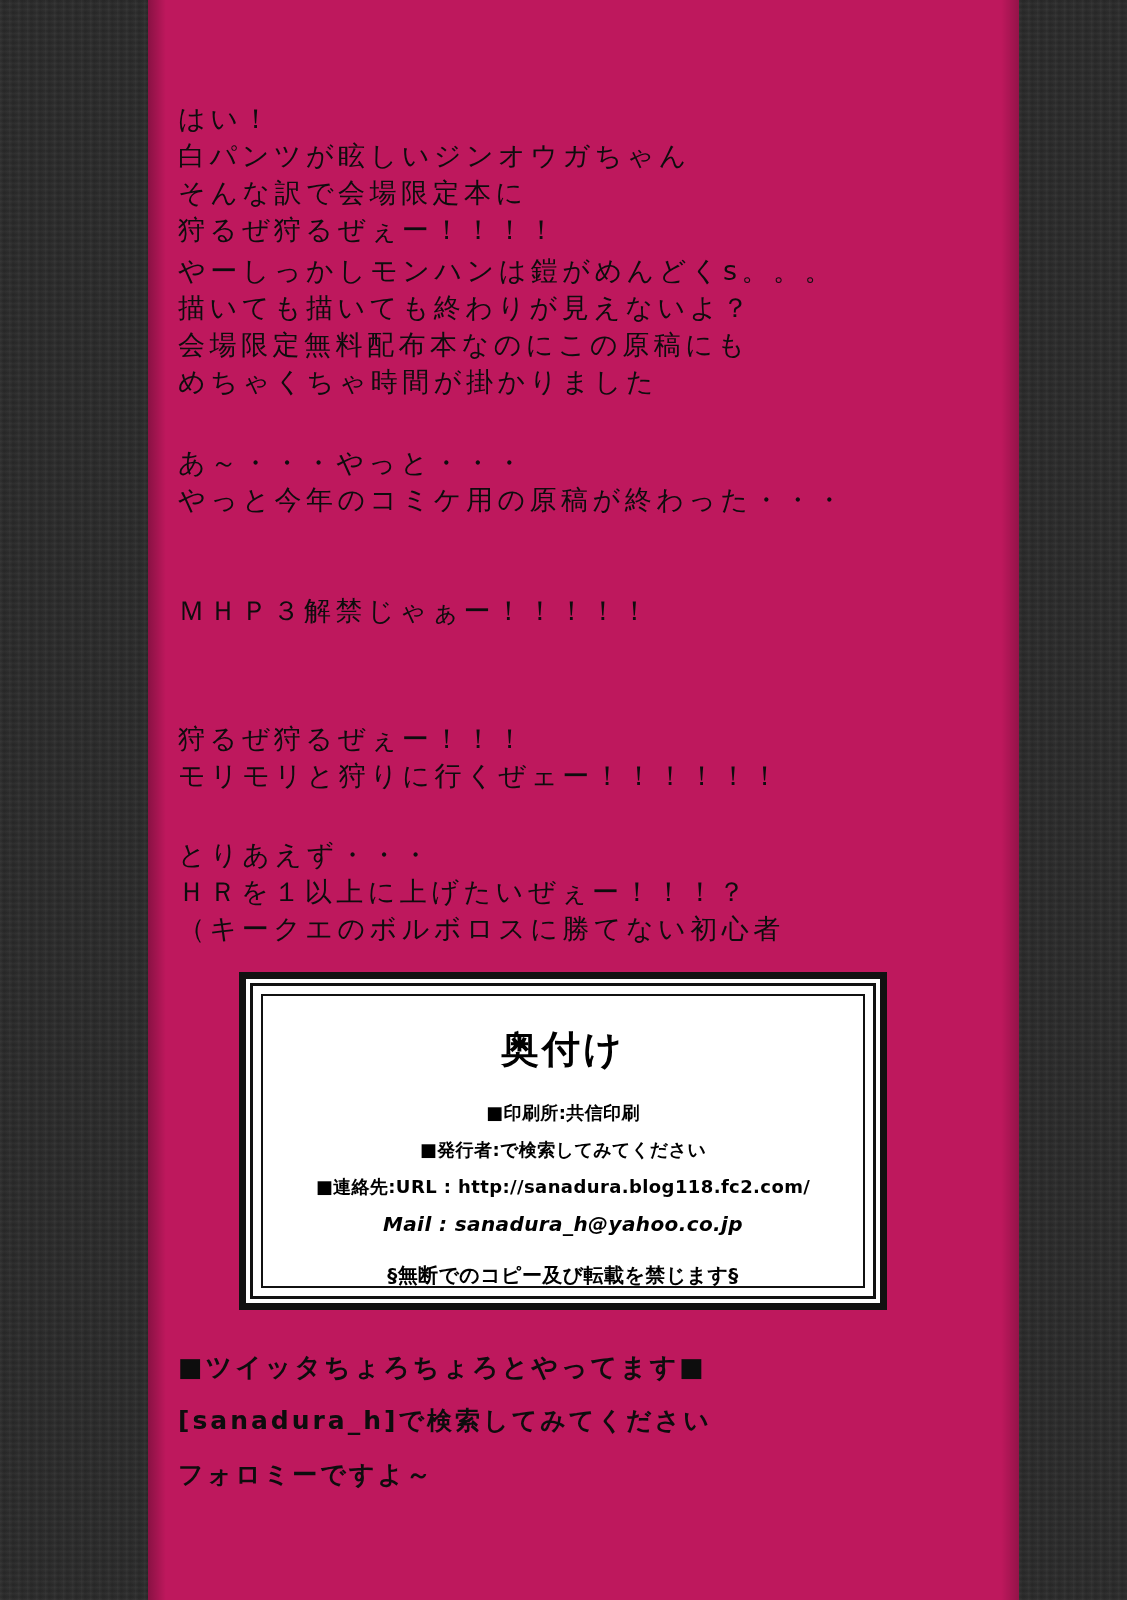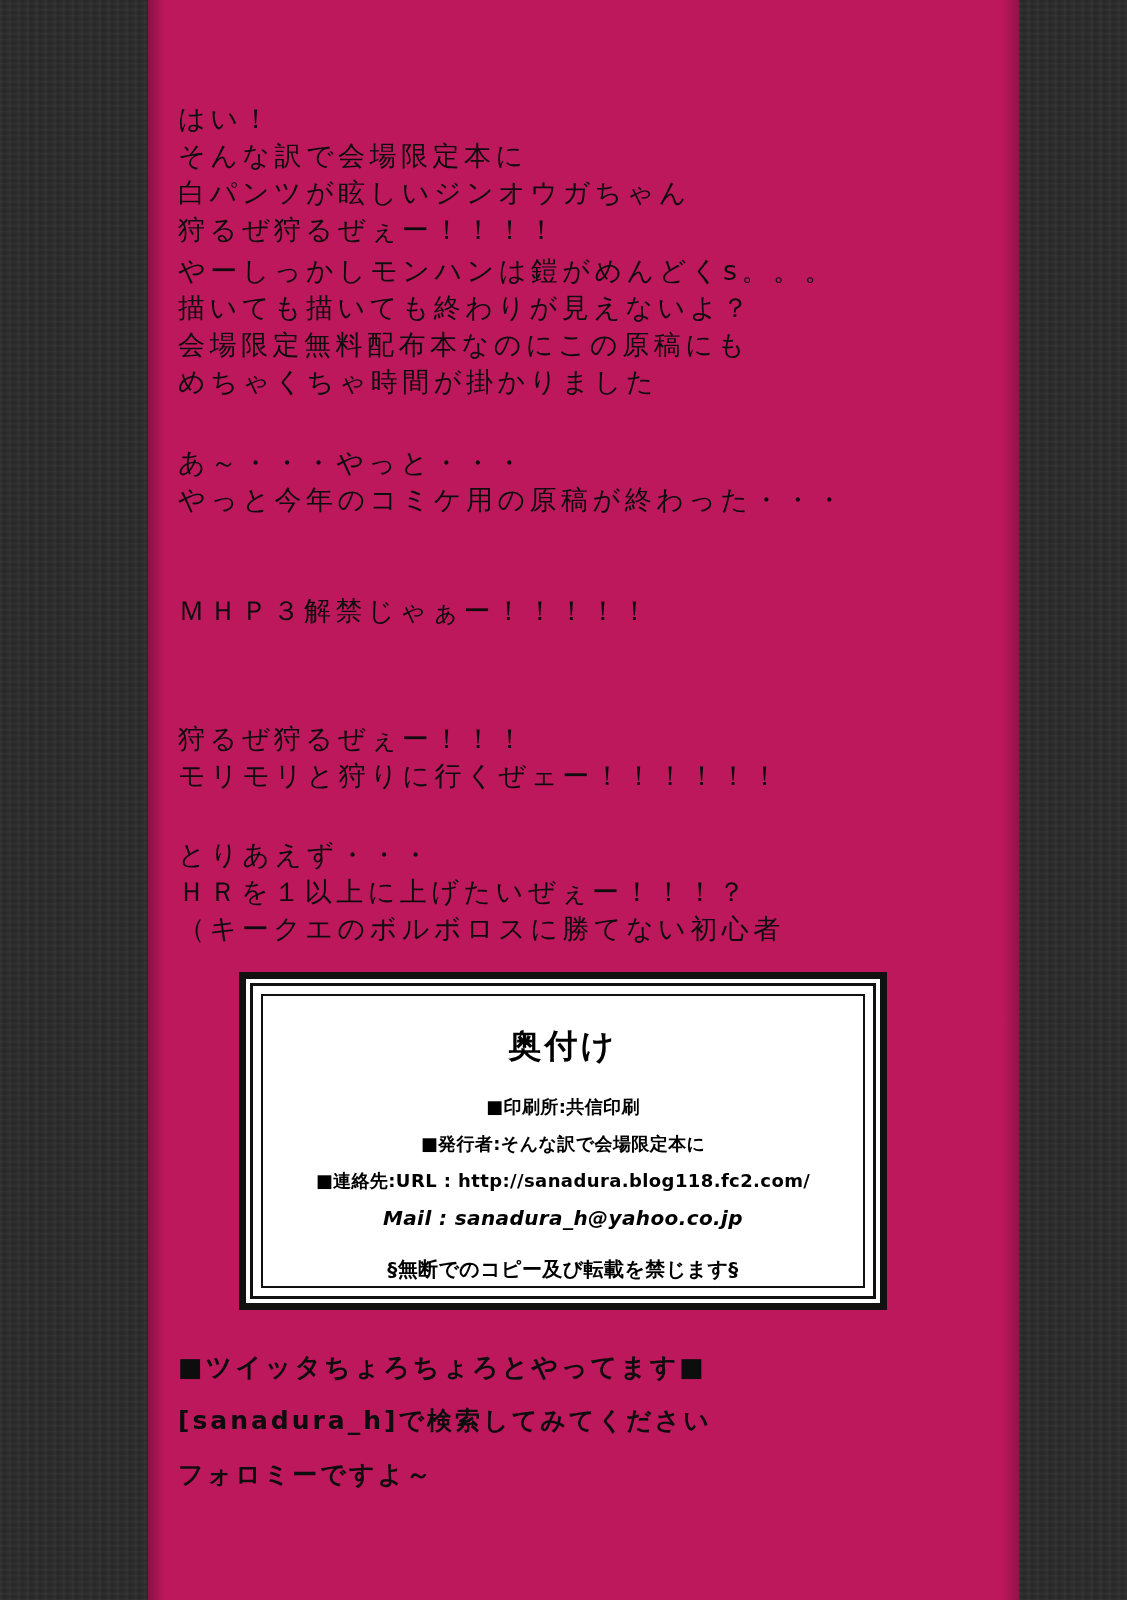--- a/index.html
+++ b/index.html
@@ -84,21 +84,21 @@
     position: relative;
   }
   .colophon-frame-deco {
     position: absolute;
     left: 8px; top: 8px; right: 8px; bottom: 8px;
     border: 2px solid #111;
     pointer-events: none;
   }
   .colophon-title {
     text-align: center;
-    font-size: 33px;
+    font-size: 38px;
     font-weight: bold;
     letter-spacing: 3px;
     margin-top: 28px;
     margin-bottom: 26px;
   }
   .colophon-row {
     text-align: center;
     font-size: 18px;
     font-weight: bold;
     letter-spacing: 0.4px;
@@ -145,22 +145,22 @@
 
   <div class="edge edge-left"></div>
   <div class="edge-inner-shadow-l"></div>
   <div class="edge edge-right"></div>
   <div class="edge-inner-shadow-r"></div>
 
   <div class="content">
 
     <div class="block" style="top:100px">
       <div class="line">はい！</div>
+      <div class="line">白パンツが眩しいジンオウガちゃん</div>
       <div class="line">そんな訳で会場限定本に</div>
-      <div class="line">白パンツが眩しいジンオウガちゃん</div>
       <div class="line">狩るぜ狩るぜぇー！！！！</div>
     </div>
 
     <div class="block" style="top:252px">
       <div class="line">やーしっかしモンハンは鎧がめんどくs。。。</div>
       <div class="line">描いても描いても終わりが見えないよ？</div>
       <div class="line">会場限定無料配布本なのにこの原稿にも</div>
       <div class="line">めちゃくちゃ時間が掛かりました</div>
     </div>
 
@@ -182,21 +182,21 @@
       <div class="line">とりあえず・・・</div>
       <div class="line">ＨＲを１以上に上げたいぜぇー！！！？</div>
       <div class="line">（キークエのボルボロスに勝てない初心者</div>
     </div>
 
     <div class="colophon">
       <div class="colophon-inner">
         <div class="colophon-frame-deco"></div>
         <div class="colophon-title">奥付け</div>
         <div class="colophon-row">■印刷所:共信印刷</div>
-        <div class="colophon-row">■発行者:そんな訳で会場限定本に</div>
+        <div class="colophon-row">■発行者:で検索してみてください</div>
         <div class="colophon-row url">■連絡先:URL : http://sanadura.blog118.fc2.com/</div>
         <div class="colophon-row mail">Mail : sanadura_h@yahoo.co.jp</div>
         <div class="colophon-row notice">§無断でのコピー及び転載を禁じます§</div>
       </div>
     </div>
 
     <div class="footer">
       <div class="footer-line">■ツイッタちょろちょろとやってます■</div>
       <div class="footer-line small">[sanadura_h]で検索してみてください</div>
       <div class="footer-line small">フォロミーですよ～</div>

